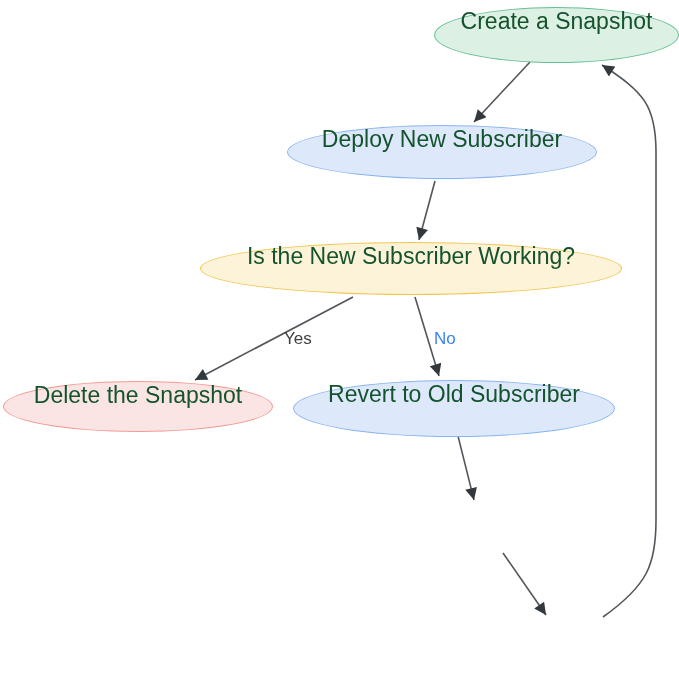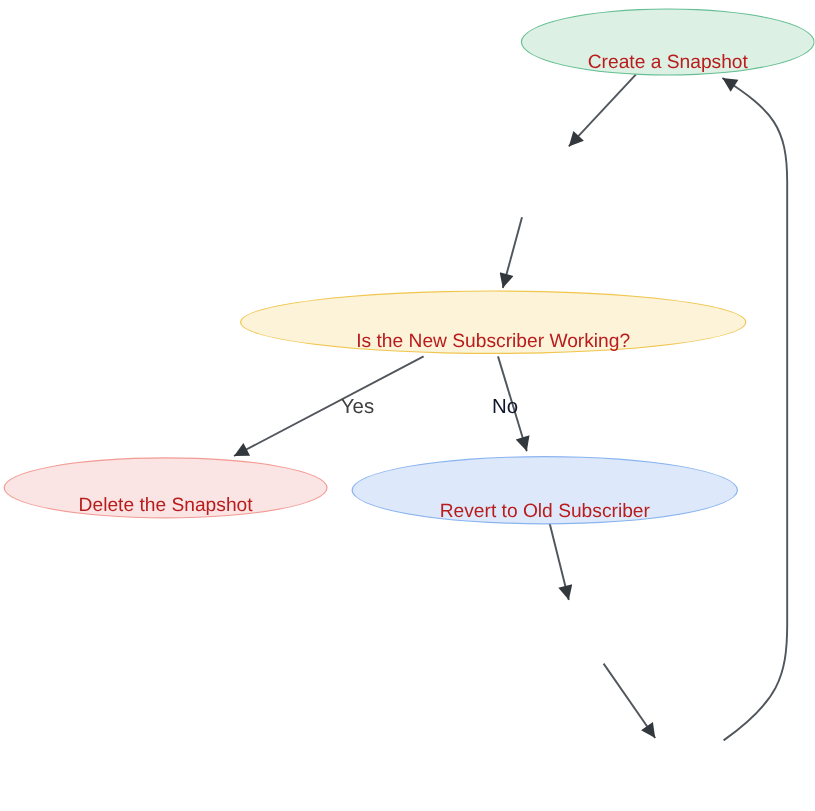--- a/index.html
+++ b/index.html
@@ -24,25 +24,25 @@
   }
   .edge {
     fill: none;
     stroke-width: 1.6px;
   }
   .node {
     position: absolute;
     border-radius: 50%;
     border: 1px solid #999;
     display: flex;
-    align-items: flex-end;
+    align-items: flex-start;
     justify-content: center;
     text-align: center;
-    font-size: 16px;
-    color: #b91c1c;
+    font-size: 23px;
+    color: #14532d;
     box-sizing: border-box;
   }
   .edge-label {
     position: absolute;
     font-size: 17px;
     color: #3c4146;
     line-height: 1;
   }
 </style>
 </head>
@@ -63,32 +63,35 @@
     <path class="edge" d="M415,297 L439,376" marker-end="url(#arrow)" style="stroke: rgb(80, 86, 92);"></path>
     <path class="edge" d="M458,436 L474,500" marker-end="url(#arrow)" style="stroke: rgb(80, 86, 92);"></path>
     <path class="edge" d="M503,553 L546,615" marker-end="url(#arrow)" style="stroke: rgb(80, 86, 92);"></path>
     <path class="edge" d="M603,617 C648,585 656,564 656,520 L656,152 C656,106 644,92 602,65" marker-end="url(#arrow)" style="stroke: rgb(80, 86, 92);"></path>
   </svg>
 
   <div class="node" style="left: 434px; top: 7px; width: 245px; height: 56px; background-color: rgb(221, 240, 228); border-color: rgb(102, 191, 148);">
     <span>Create a Snapshot</span>
   </div>
 
+  <div class="node" style="left: 287px; top: 125px; width: 310px; height: 54px; background-color: rgb(221, 233, 251); border-color: rgb(138, 180, 240);">
+    <span>Deploy New Subscriber</span>
+  </div>
 
   <div class="node" style="left: 3px; top: 381px; width: 270px; height: 51px; background-color: rgb(251, 229, 228); border-color: rgb(242, 155, 148);">
     <span>Delete the Snapshot</span>
   </div>
 
   <div class="node" style="left: 200px; top: 242px; width: 422px; height: 53px; background-color: rgb(252, 243, 217); border-color: rgb(240, 198, 79);">
     <span>Is the New Subscriber Working?</span>
   </div>
 
   <div class="node" style="left: 293px; top: 380px; width: 322px; height: 57px; background-color: rgb(221, 233, 251); border-color: rgb(138, 180, 240);">
     <span>Revert to Old Subscriber</span>
   </div>
 
 
 
   <div class="edge-label" style="left: 284px; top: 330px; color: #404040;">Yes</div>
 
-  <div class="edge-label" style="left: 410px; top: 330px; color: #0f172a;">No</div>
+  <div class="edge-label" style="left: 434px; top: 330px; color: #3b82f6;">No</div>
 
 </div>
 
 </body></html>

